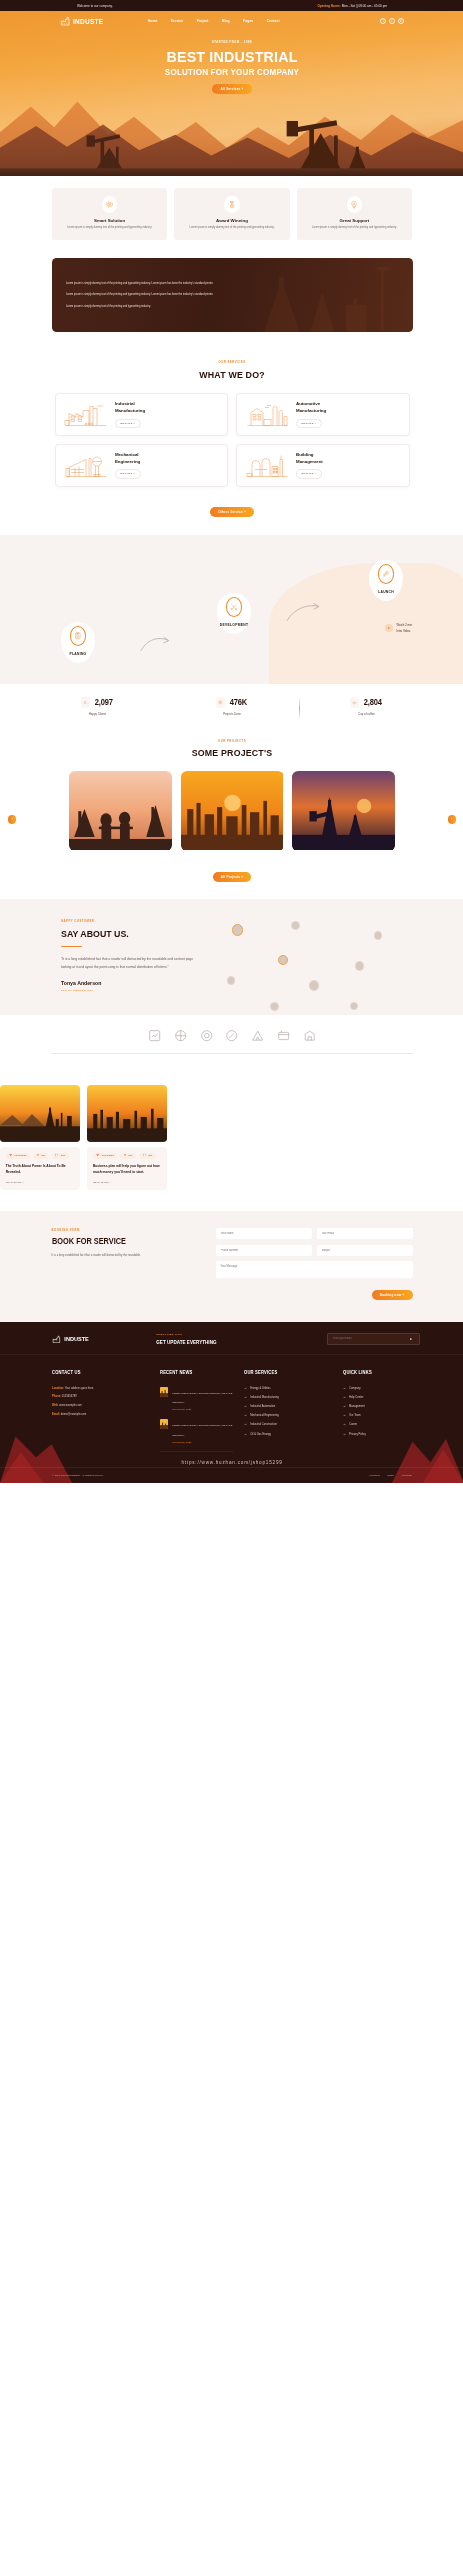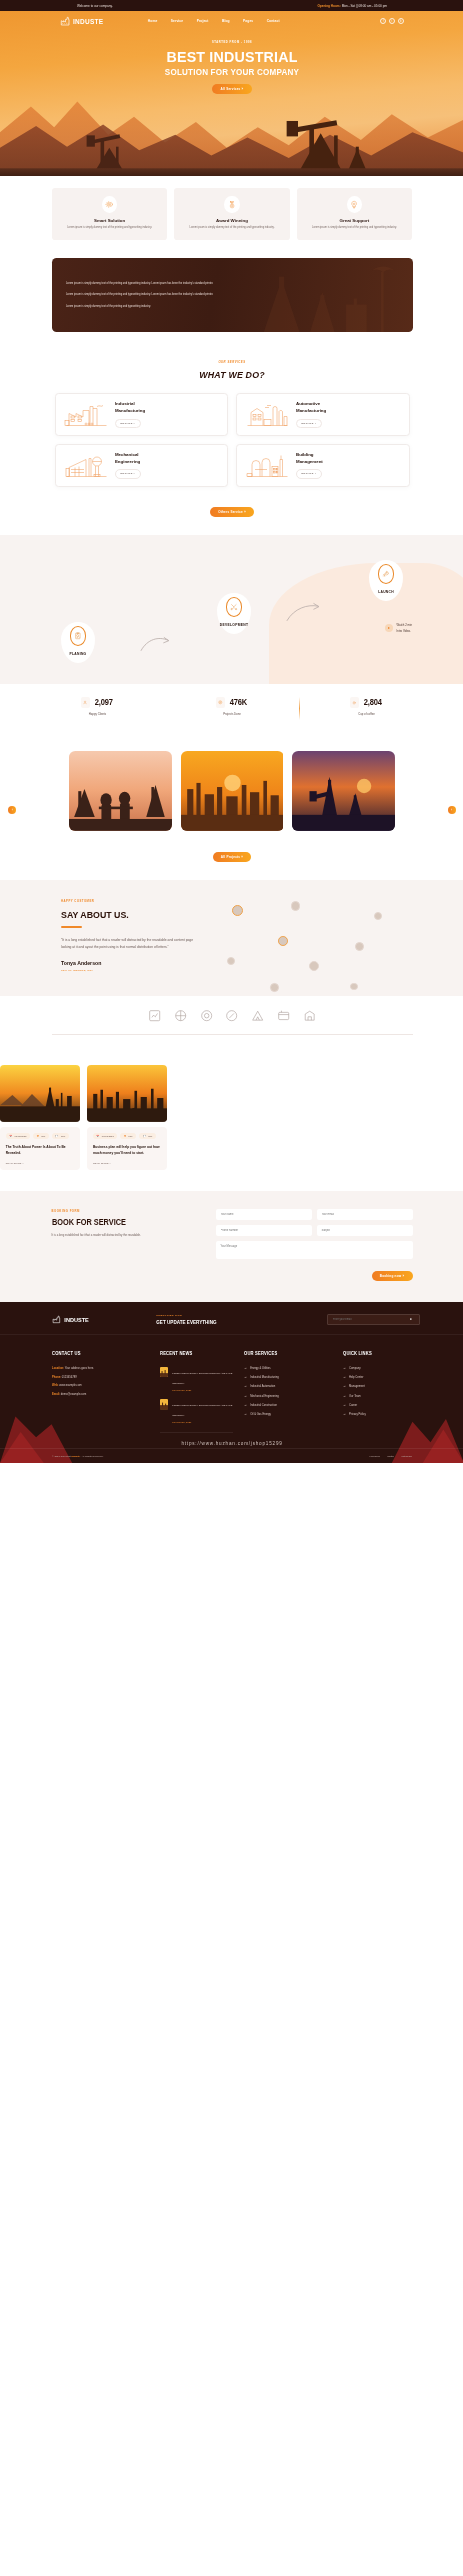--- a/index.html
+++ b/index.html
@@ -102,21 +102,21 @@
     transform:scaleX(0.95); transform-origin:left;
   }
   .about-left h2 .o { color:#ef7b1f; }
   .about-left h2 .y { color:#f6a623; }
   .about-left h2 .l2 { font-size:5.7px; display:block; margin-top:4.6px; }
   .about-left h2 .l3 { font-size:5.7px; display:block; margin-top:4.1px; }
   .about-right { flex:1; position:relative; z-index:3; padding-top:10.3px; }
   .about-right p { font-size:2.6px; color:#e8d9d3; line-height:2.1; margin-bottom:5.7px; }
 
   
-  .sec-head { text-align:center;font-style:italic; }
+  .sec-head { text-align:center; }
   .sec-head .eb {
     font-size:2.8px; font-weight:bold; color:#f08a2a; letter-spacing:0.5px;
     font-family:"Liberation Sans Narrow","Liberation Sans",sans-serif;
   }
   .sec-head h2 {
     margin-top:4.6px; font-size:9.8px; font-weight:bold; color:#2b1008; letter-spacing:0.2px;
     font-family:"Liberation Sans Narrow","Liberation Sans",sans-serif; transform:scaleX(0.9);
   }
 
   
@@ -680,20 +680,24 @@
               <path d="M12 3v3"></path>
           </svg>
         </span>
         <span class="cnum">2,804</span>
       </div>
       <div class="clabel">Cup of coffee</div>
     </div>
   </div>
 
   <div class="projects">
+    <div class="sec-head">
+      <div class="eb">OUR PROJECTS</div>
+      <h2>SOME PROJECT'S</h2>
+    </div>
 
     <div class="proj-row">
       <div class="proj-card">
         <svg viewBox="0 0 200 155" preserveAspectRatio="none">
           <defs>
               <linearGradient id="p1" x1="0" y1="0" x2="0" y2="1">
             <stop offset="0" stop-color="#f6c9ae"></stop>
                 <stop offset=".5" stop-color="#f0a679"></stop>
                 <stop offset="1" stop-color="#c9714a"></stop>
           </linearGradient>

